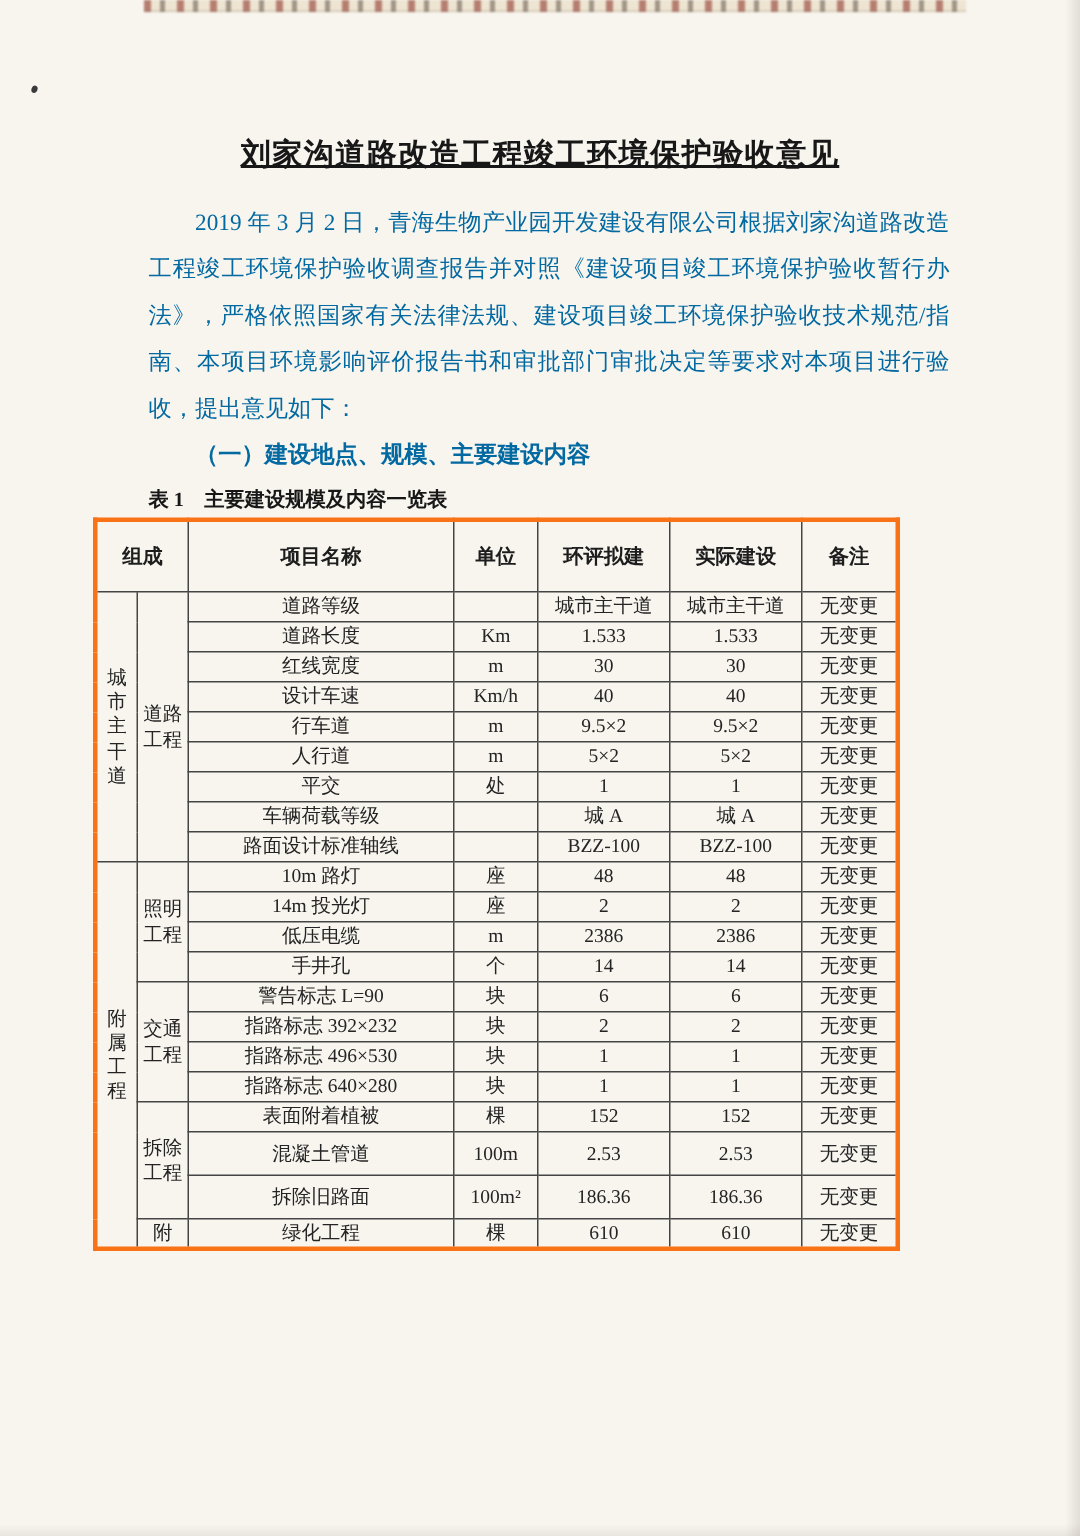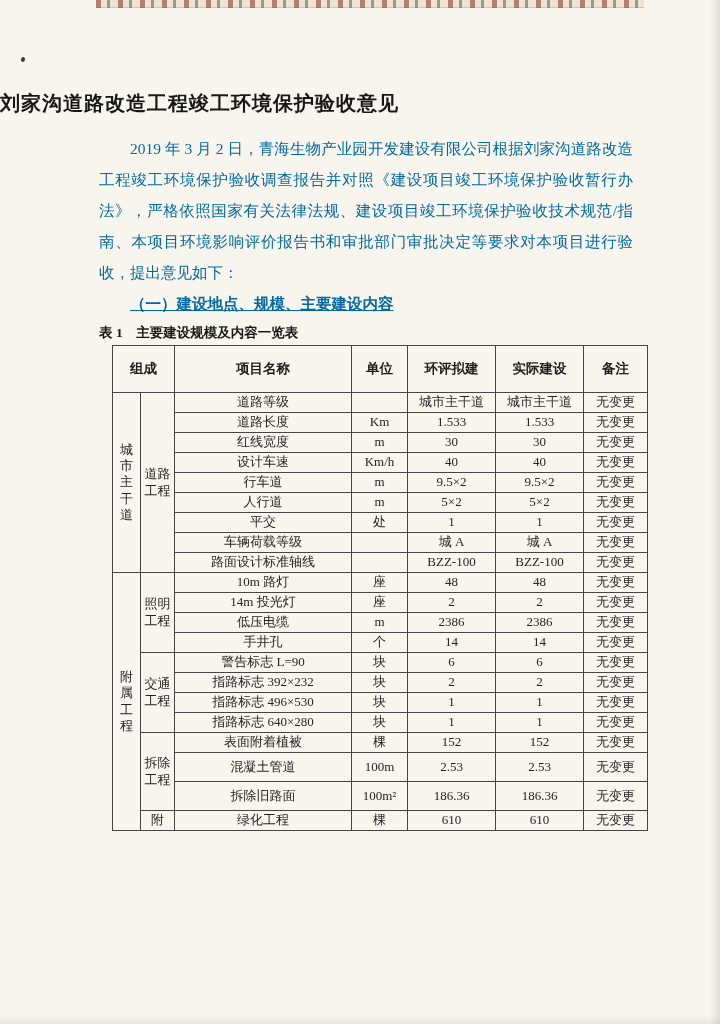--- a/index.html
+++ b/index.html
@@ -29,45 +29,45 @@
     background:linear-gradient(to right, rgba(0,0,0,0), rgba(120,115,105,.18));
   }
   .edge-shade-bottom{
     position:absolute;bottom:0;left:0;width:100%;height:8px;
     background:linear-gradient(to bottom, rgba(0,0,0,0), rgba(120,115,105,.12));
   }
 
   .page{position:absolute;top:0;left:0;width:720px;height:1024px;padding-top:88px;box-sizing:border-box;}
 
   .doc-title{
-    width:720px;
+    width:720px;text-align:center;
     font-size:20px;font-weight:bold;line-height:30px;
-    letter-spacing:1px;color:#171717;
+    letter-spacing:1px;color:#171717;text-decoration:underline;
   }
   .body-text{
     width:534px;margin:0 0 0 99px;
     font-size:15.5px;line-height:31px;
     text-align:justify;color:#0369a1;
   }
   .para{ text-indent:2em; margin:0; }
   .para.first{ margin-top:15px; }
   .sec-heading{ font-weight:bold; margin:0; }
-  .subsec-heading{ text-indent:2em; font-weight:600; margin:0;text-decoration:underline; }
+  .subsec-heading{ text-indent:2em; font-weight:600; margin:0; }
 
   .tbl-caption{
     width:534px;margin:5px 0 3px 99px;
     text-align:left;font-size:13.5px;font-weight:bold;color:#171717;
   }
 
   table.main{
     border-collapse:collapse;
-    margin-left:112px;
+    margin-left:62px;
     table-layout:fixed;
     width:535px;
-    border:1px solid #f97316;
+    border:3px solid #f97316;
     background:transparent;
   }
   table.main th, table.main td{
     border:1px solid #454545;
     font-size:13px;line-height:1.25;
     text-align:center;vertical-align:middle;
     padding:1px 2px;
     color:#242424;
     font-weight:400;
     overflow:hidden;

